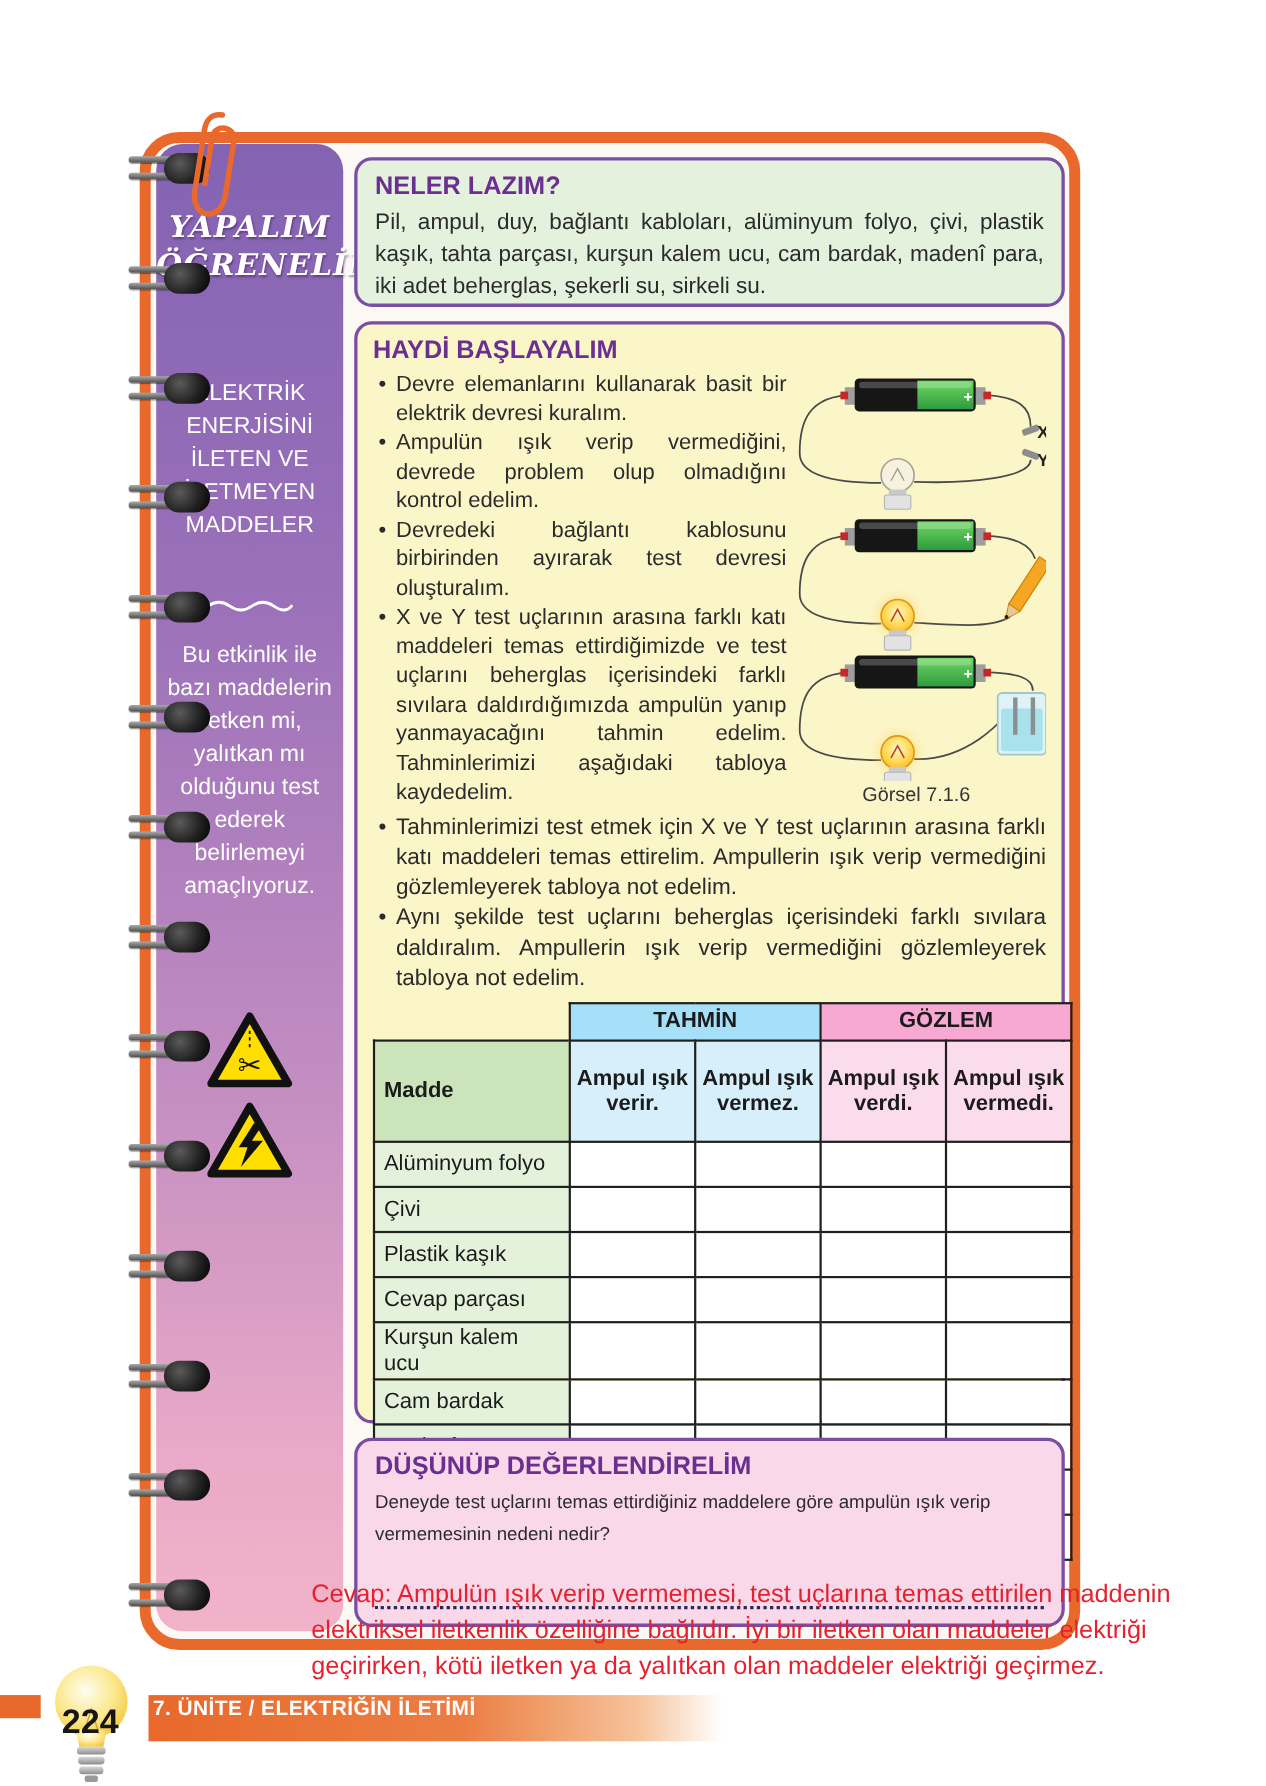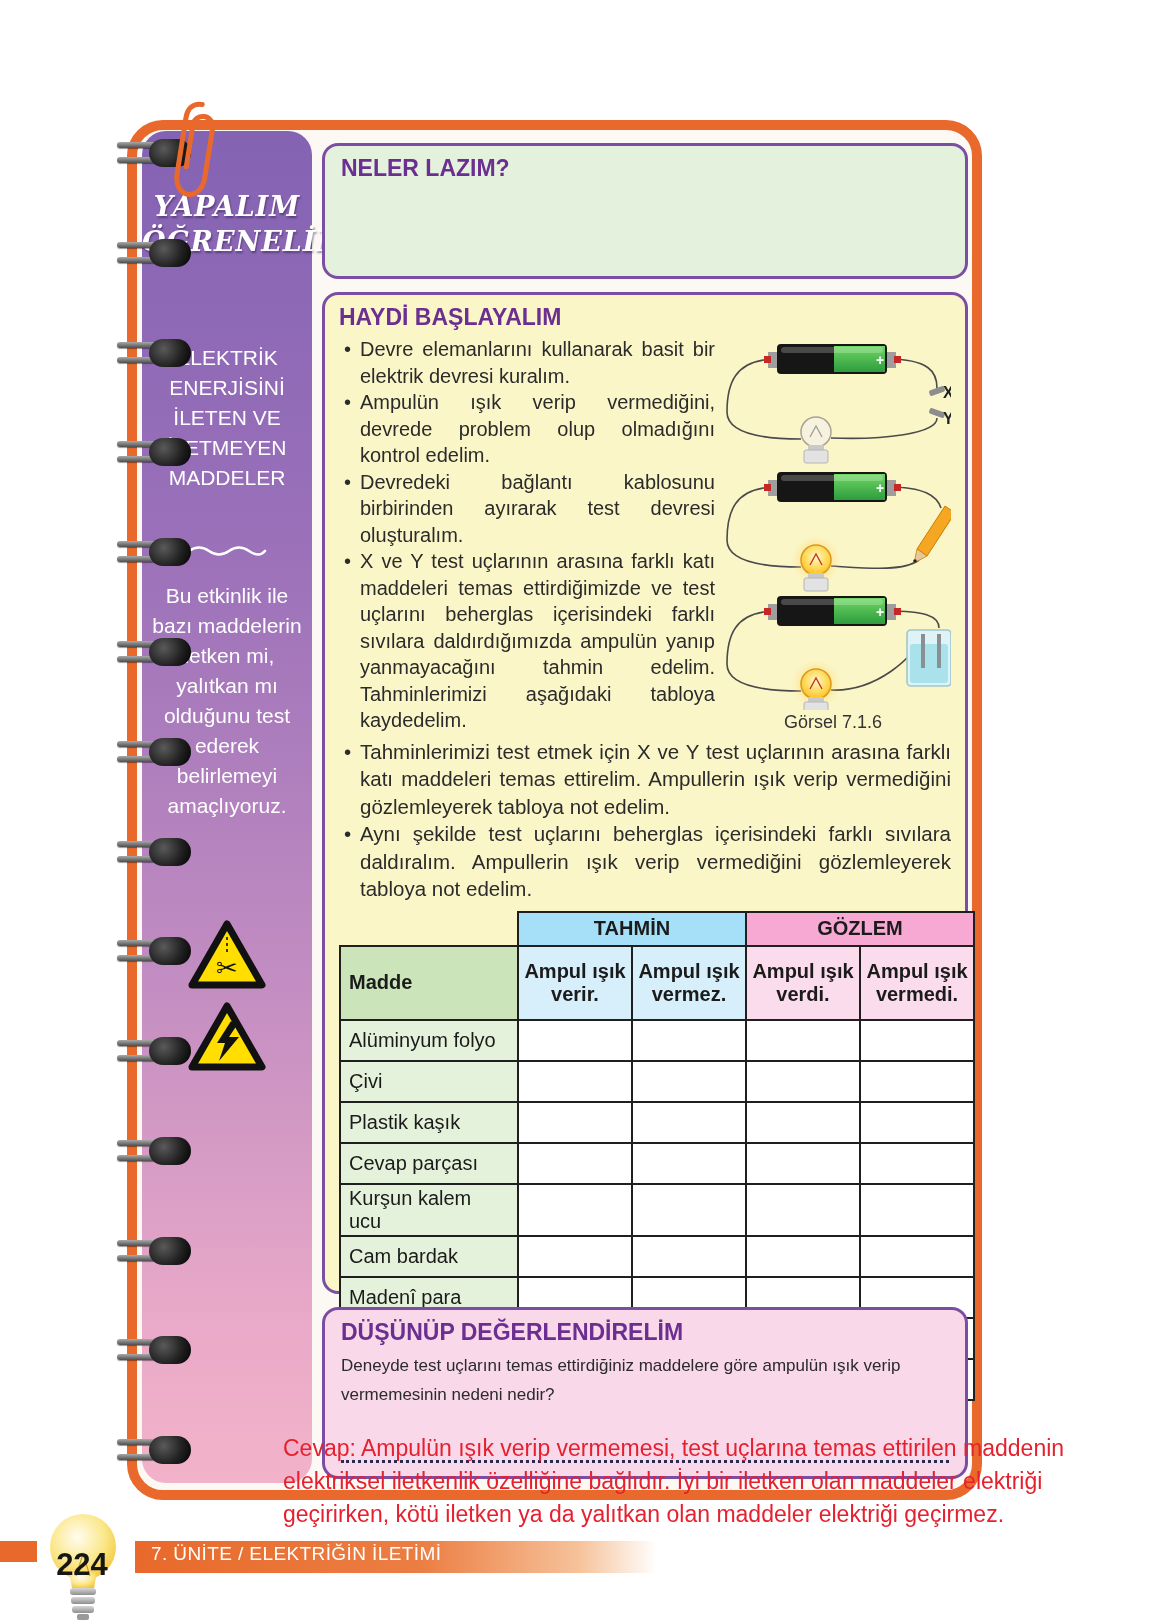--- a/index.html
+++ b/index.html
@@ -60,39 +60,39 @@
   .figure-caption { font-size:18px; color:#333333; margin-top:2px; }
 
   
   table.exp { border-collapse:collapse; table-layout:fixed; width:634px; margin-top:8px; }
   table.exp td, table.exp th { border:2px solid #1f1f1f; font-size:20px; color:#1b1b1b; overflow:hidden; }
   td.ghost { border:none !important; background:transparent; }
   .gh { height:34px; text-align:center; font-weight:bold; font-size:21px; }
   .gh-tahmin { background:#A6E0F8; }
   .gh-gozlem { background:#F8A9D3; }
   th.madde { background:#CBE4BA; text-align:left; padding:16px 8px; vertical-align:middle; font-size:21px; }
-  th.sub { height:74px; text-align:center; font-weight:bold; line-height:23px; padding:2px; }
+  th.sub { height:92px; text-align:center; font-weight:bold; line-height:23px; padding:2px; }
   th.sub-b { background:#D6EFFA; }
   th.sub-p { background:#FBDCEC; }
   td.rowlab { background:#E4F2DB; height:41px; padding:2px 8px; text-align:left; }
   td.blank { background:#ffffff; height:31px; }
 
   
   .eval-box { top:1307px; height:172px; background:#F8D8E9; padding:9px 16px; }
   .eval-q { font-size:17px; line-height:29px; color:#2b2b2b; margin-top:3px; }
   .dotline { position:absolute; left:16px; right:16px; top:150px; border-bottom:3px dotted #2a2a52; }
 
   
   .answer-overlay { position:absolute; left:283px; top:1432px; width:800px; z-index:50;
                     color:#E6202E; font-size:23px; line-height:33px; }
 
   
-  .footer-bar { position:absolute; left:135px; top:1541px; width:522px; height:32px; z-index:8;
+  .footer-bar { position:absolute; left:135px; top:1541px; width:522px; height:42px; z-index:8;
                 background:linear-gradient(90deg,#E8692B 0%,#EC7E43 55%,#F6C29A 85%,rgba(255,255,255,0) 100%);
-                color:#ffffff; font-weight:normal; font-size:19px; line-height:25px; padding-left:16px;
+                color:#ffffff; font-weight:bold; font-size:19px; line-height:25px; padding-left:4px;
                 letter-spacing:.4px; }
   .footer-tab { position:absolute; left:0; top:1541px; width:37px; height:21px; background:#E8692B; z-index:8; }
   .bulb { position:absolute; left:44px; top:1510px; width:78px; height:114px; z-index:9; }
   .page-num { position:absolute; left:40px; top:1527px; width:84px; text-align:center; z-index:10;
               font-size:31px; font-weight:bold; color:#161616;margin-top:20px; }
 
   svg text { font-family:"Liberation Sans", sans-serif; }
 </style>
 </head>
 <body>
@@ -196,20 +196,21 @@
         <div class="knob"></div>
       </div>
   </div>
 
   <svg class="clip" viewBox="0 0 46 108">
     <path d="M23 8 C13 8 9 15 9 24 L9 80 C9 92 16 99 23 99 C30 99 37 92 37 80 L37 30 C37 16 17 16 17 30 L17 72" fill="none" stroke="#E8692B" stroke-width="5" stroke-linecap="round"></path>
   </svg>
 
   <div class="box materials-box">
     <div class="box-title">NELER LAZIM?</div>
+    <div class="materials-text">Pil, ampul, duy, bağlantı kabloları, alüminyum folyo, çivi, plastik kaşık, tahta parçası, kurşun kalem ucu, cam bardak, madenî para, iki adet beherglas, şekerli su, sirkeli su.</div>
   </div>
 
   <div class="box activity-box">
     <div class="box-title">HAYDİ BAŞLAYALIM</div>
     <div class="activity-cols">
       <ul class="bullets">
         <li>Devre elemanlarını kullanarak basit bir elektrik devresi kuralım.</li>
         <li>Ampulün ışık verip vermediğini, devrede problem olup olmadığını kontrol edelim.</li>
         <li>Devredeki bağlantı kablosunu birbirinden ayırarak test devresi oluşturalım.</li>
         <li>X ve Y test uçlarının arasına farklı katı maddeleri temas ettirdiğimizde ve test uçlarını beherglas içerisindeki farklı sıvılara daldırdığımızda ampulün yanıp yanmayacağını tahmin edelim. Tahminlerimizi aşağıdaki tabloya kaydedelim.</li>

